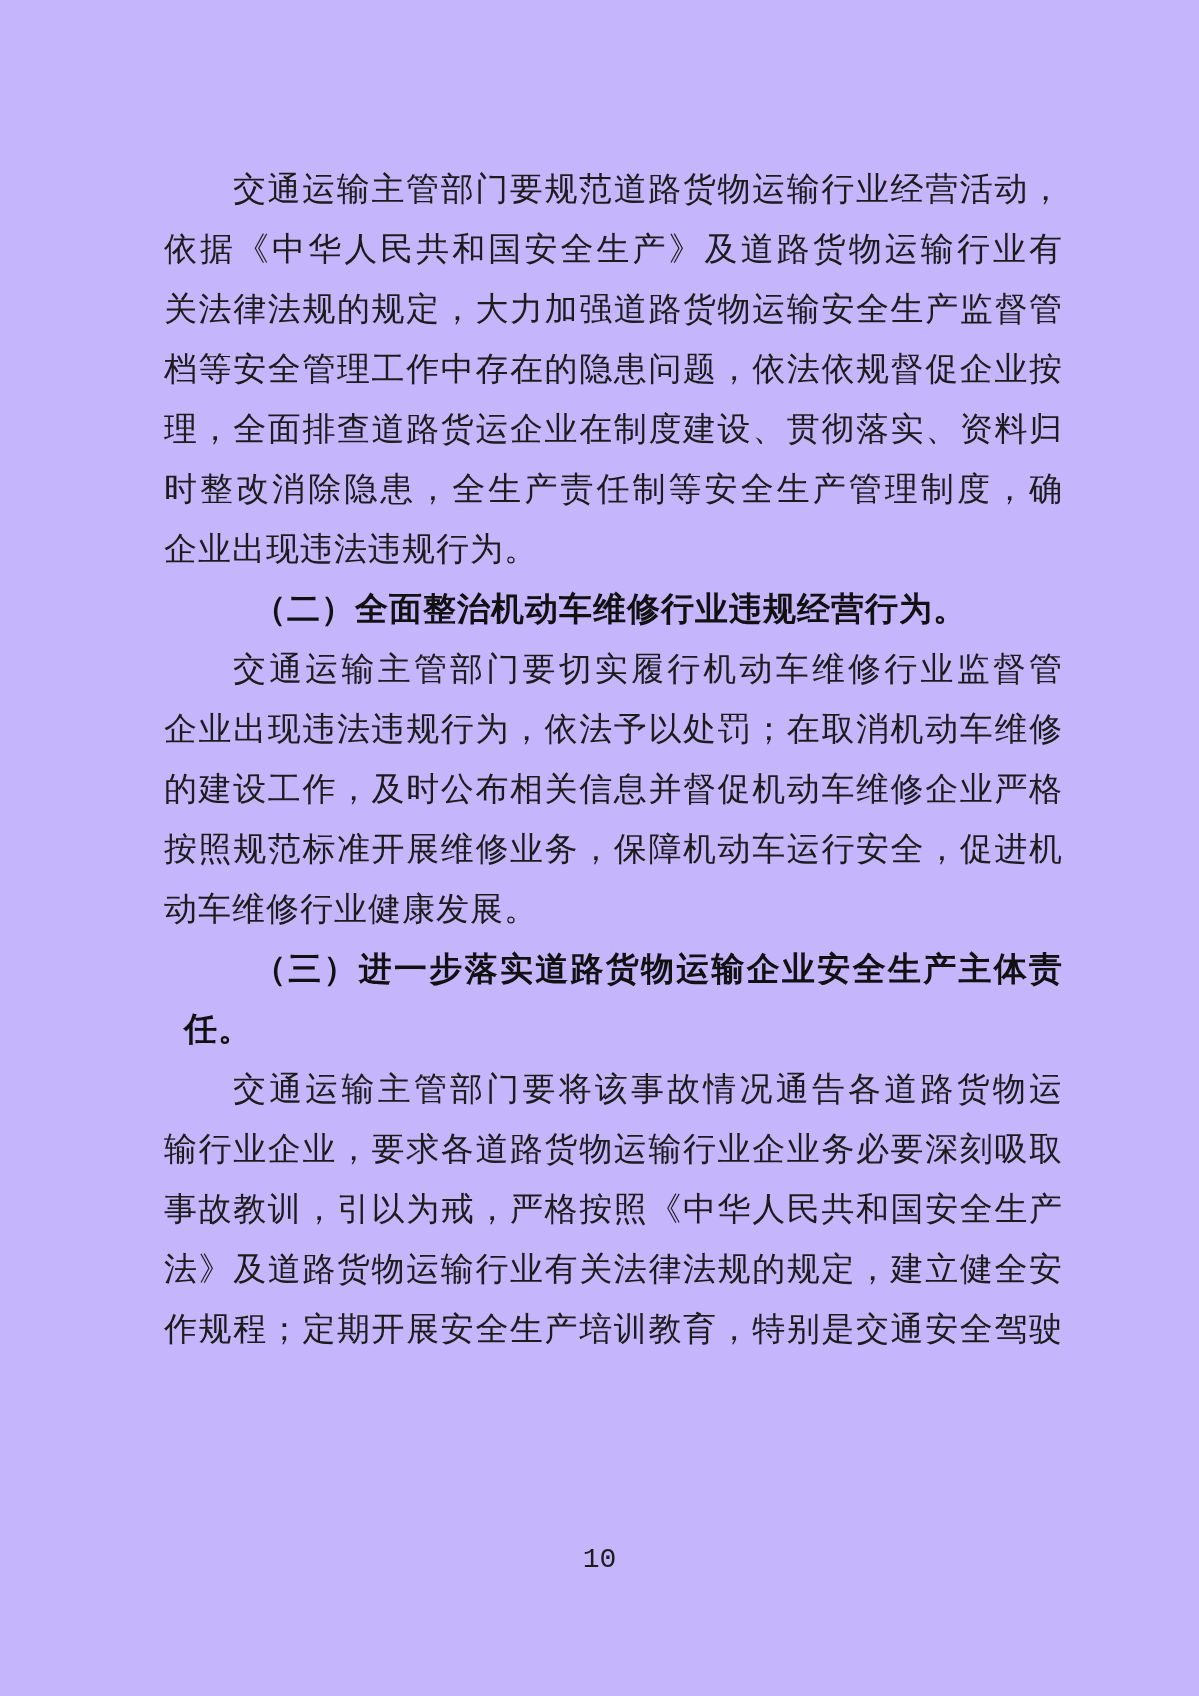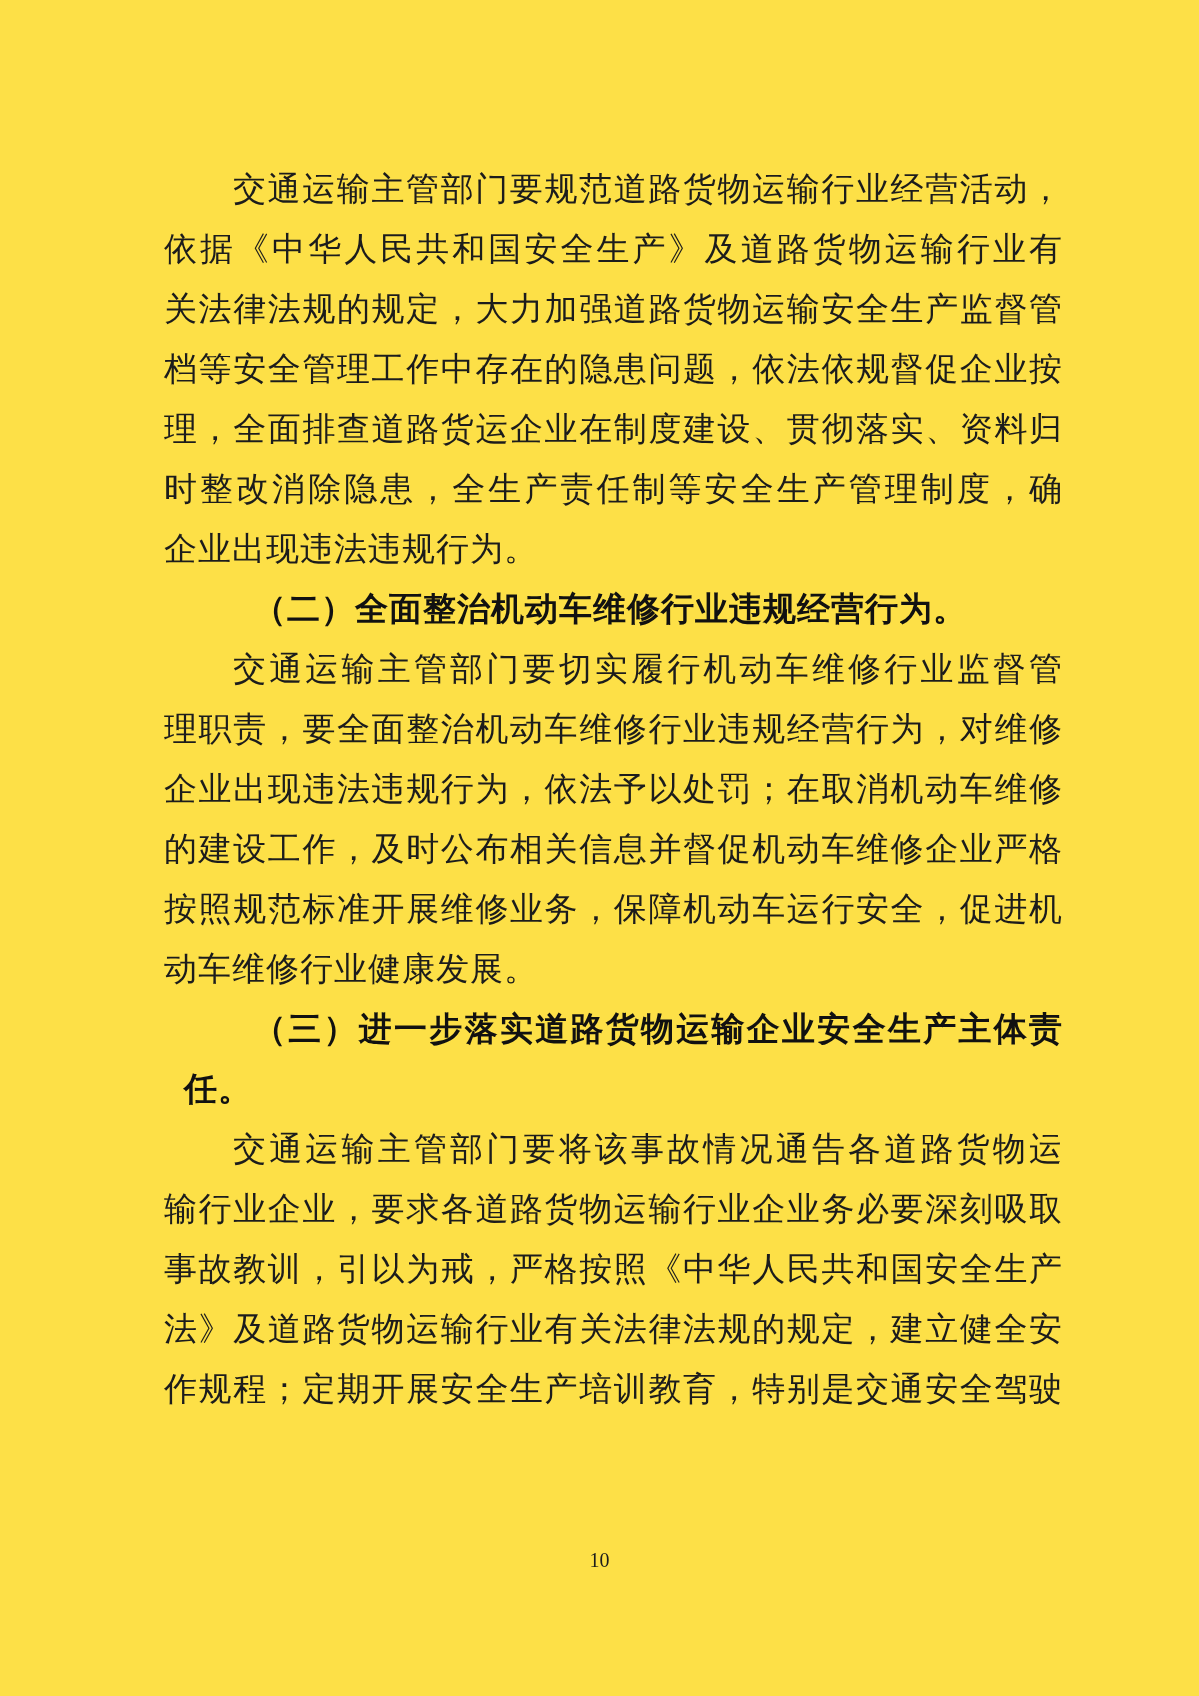--- a/index.html
+++ b/index.html
@@ -4,21 +4,21 @@
 <style>
   html, body {
     margin: 0;
     padding: 0;
     background: #ffffff;
   }
   .page {
     position: relative;
     width: 1199px;
     height: 1696px;
-    background: #fde047;
+    background: #c4b5fd;
     overflow: hidden;
     font-family: "Liberation Serif", "DejaVu Serif", serif;
     color: #1c1c1c;
   }
   .text-block {
     position: absolute;
     left: 164px;
     top: 159px;
     width: 899px;
   }
@@ -47,22 +47,22 @@
     font-weight: bold;
     color: #111111;
     margin-left: 20px;
   }
   .page-number {
     position: absolute;
     top: 1548px;
     left: 0;
     width: 100%;
     text-align: center;
-    font-family: Liberation Serif, serif;
-    font-size: 20px;
+    font-family: Liberation Mono, monospace;
+    font-size: 28px;
     line-height: 24px;
     color: #1c1c1c;
   }
 </style>
 </head>
 <body>
 
 <div class="page">
   <div class="text-block">
 
@@ -75,21 +75,20 @@
       <div class="line">时整改消除隐患，全生产责任制等安全生产管理制度，确</div>
       <div class="line end">企业出现违法违规行为。</div>
     </div>
 
     <div class="para heading">
       <div class="line first end">（二）全面整治机动车维修行业违规经营行为。</div>
     </div>
 
     <div class="para">
       <div class="line first">交通运输主管部门要切实履行机动车维修行业监督管</div>
-      <div class="line">理职责，要全面整治机动车维修行业违规经营行为，对维修</div>
       <div class="line">企业出现违法违规行为，依法予以处罚；在取消机动车维修</div>
       <div class="line">的建设工作，及时公布相关信息并督促机动车维修企业严格</div>
       <div class="line">按照规范标准开展维修业务，保障机动车运行安全，促进机</div>
       <div class="line end">动车维修行业健康发展。</div>
     </div>
 
     <div class="para heading">
       <div class="line first">（三）进一步落实道路货物运输企业安全生产主体责</div>
       <div class="line end">任。</div>
     </div>

